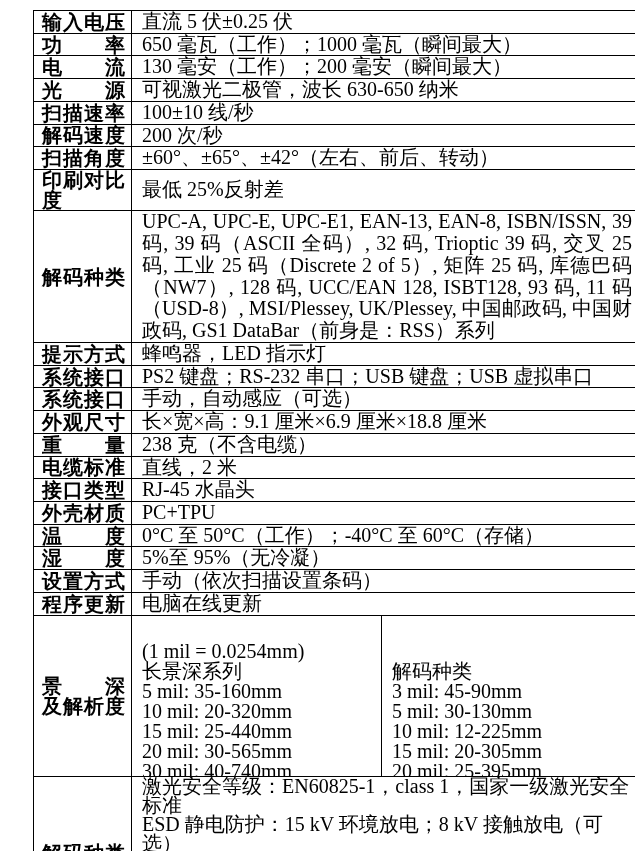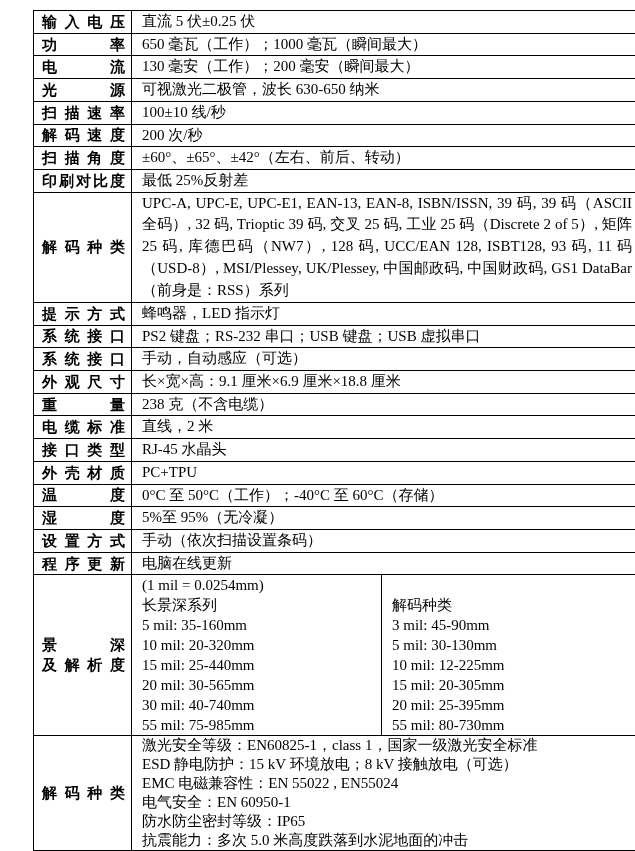--- a/index.html
+++ b/index.html
@@ -18,21 +18,21 @@
   }
   table.spec {
     border-collapse: collapse;
     table-layout: fixed;
     width: 573px;
     background: #ffffff;
   }
   td {
     border: 1.5px solid #000000;
     vertical-align: middle;
-    font-size: 15px;
+    font-size: 20px;
     padding: 0;
     overflow: hidden;
   }
   td.lbl {
     width: 83px;
     font-weight: bold;
     padding: 0 6px 0 8px;
   }
   td.lbl .jlbl {
     display: block;
@@ -64,21 +64,21 @@
   .dof-col {
     box-sizing: border-box;
     padding: 0 6px 0 10px;
     line-height: 20px;
   }
   .dof-col.left { width: 249px; }
   .dof-col.right {
     flex: 1;
     border-left: 1.5px solid #000000;
   }
-  .dof-note { height: 20px; white-space: pre; }
+  .dof-note { height: 20px; white-space: pre; margin-top: 25px; }
   .dof-title { font-weight: normal; height: 20px; }
   .dof-lines { white-space: pre-line; }
   tr.r-safety { height: 114px; }
   tr.r-safety td.val {
     line-height: 19px;
     white-space: pre-line;
   }
 </style>
 </head>
 <body>

